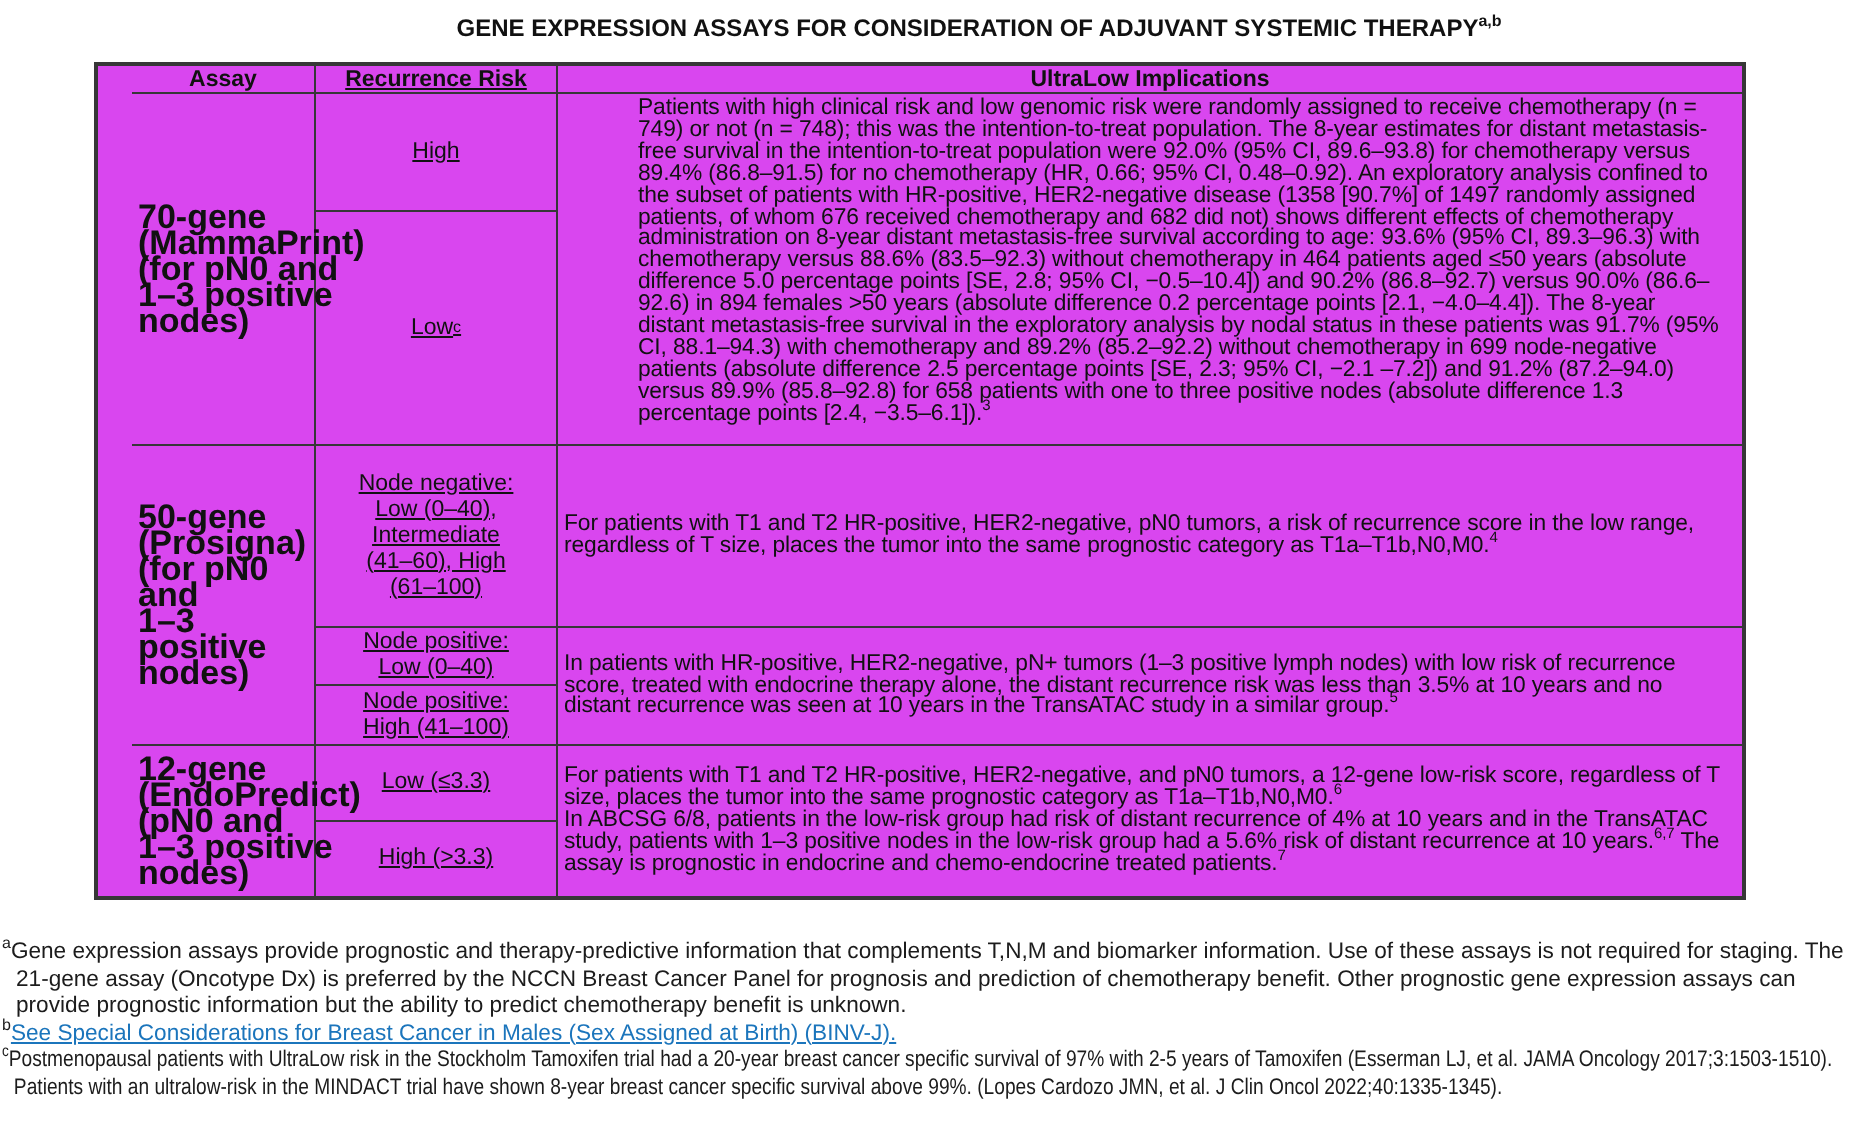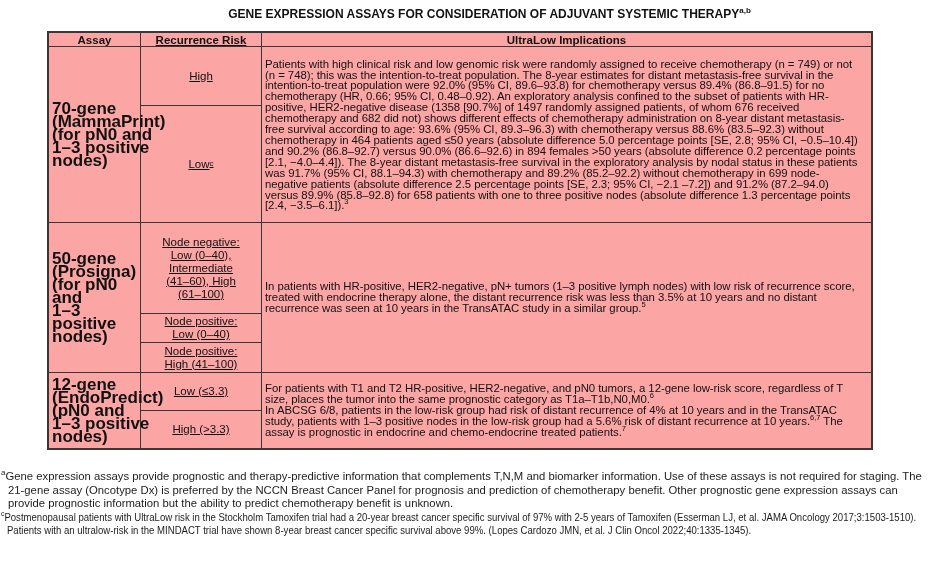--- a/index.html
+++ b/index.html
@@ -9,21 +9,21 @@
     -webkit-font-smoothing:antialiased;
   }
   .title{
     position:absolute;top:7px;left:0;width:819px;box-sizing:border-box;
     padding-left:160px;text-align:center;font-weight:bold;font-size:12px;
     letter-spacing:0;white-space:nowrap;
   }
   .title sup{font-size:8px;line-height:0;vertical-align:super;}
   .tbl{
     position:absolute;left:47px;top:31px;width:826px;box-sizing:border-box;
-    border:2px solid #373737;background:#fca5a5;
+    border:2px solid #373737;background:#d946ef;padding-left:17px;
   }
   .row{display:flex;align-items:stretch;}
   .row + .row{border-top:1px solid #373737;}
   .c1{width:92px;border-right:1px solid #373737;box-sizing:border-box;}
   .c2{width:121px;border-right:1px solid #373737;box-sizing:border-box;text-decoration:underline;}
   .c3{flex:1;min-width:0;}
   .stack{display:flex;flex-direction:column;}
   .sub{box-sizing:border-box;}
   .sub + .sub{border-top:1px solid #373737;}
   .grow{flex:1;}
@@ -42,21 +42,21 @@
   .rcell{
     display:flex;align-items:center;justify-content:center;text-align:center;
     font-size:11.5px;line-height:13px;padding:0 2px;
   }
   .rcell sup,.acell sup{font-size:8px;line-height:0;vertical-align:super;}
   .tcell{
     display:flex;align-items:center;
     font-size:11.4px;line-height:10.9px;letter-spacing:-0.05px;
     padding:1px 9px 1px 3px;overflow:hidden;
   }
-  .tcell.top{align-items:center;padding-top:2px;}
+  .tcell.top{align-items:flex-start;padding-top:2px;margin-left:37px;}
   .tcell sup{font-size:7.5px;line-height:0;vertical-align:super;}
   .tcell > span, .rcell > span, .acell > span{display:inline;}
   .fns{
     position:absolute;left:1px;top:470px;width:933px;
     font-size:11.3px;line-height:13.5px;color:#1c1c1c;
   }
   .fn{padding-left:7px;text-indent:-7px;}
   .fn sup{font-size:8px;line-height:0;vertical-align:super;}
   .link{color:var(--link,#1B75BC);text-decoration:underline;cursor:pointer;}
   .narrow{
@@ -90,20 +90,23 @@
   </div>
 
   <div class="row g2">
     <div class="c1 acell">50-gene<br>(Prosigna)<br>(for pN0 and<br>1–3 positive<br>nodes)</div>
     <div class="c2 stack">
       <div class="sub rcell" style="height:90px">Node negative:<br>Low (0–40),<br>Intermediate<br>(41–60), High<br>(61–100)</div>
       <div class="sub rcell" style="height:29px">Node positive:<br>Low (0–40)</div>
       <div class="sub rcell grow">Node positive:<br>High (41–100)</div>
     </div>
     <div class="c3 stack">
+      <div class="sub tcell" style="height:90px">
+          <span>For patients with T1 and T2 HR-positive, HER2-negative, pN0 tumors, a risk of recurrence score in the low range, regardless of T size, places the tumor into the same prognostic category as T1a–T1b,N0,M0.<sup>4</sup></span>
+        </div>
       <div class="sub tcell grow">
           <span>In patients with HR-positive, HER2-negative, pN+ tumors (1–3 positive lymph nodes) with low risk of recurrence score, treated with endocrine therapy alone, the distant recurrence risk was less than 3.5% at 10 years and no distant recurrence was seen at 10 years in the TransATAC study in a similar group.<sup>5</sup></span>
         </div>
     </div>
   </div>
 
   <div class="row g3">
     <div class="c1 acell">12-gene<br>(EndoPredict)<br>(pN0 and<br>1–3 positive<br>nodes)</div>
     <div class="c2 stack">
       <div class="sub rcell" style="height:37px">Low (≤3.3)</div>
@@ -113,14 +116,15 @@
       <div class="sub tcell grow">
           <span>For patients with T1 and T2 HR-positive, HER2-negative, and pN0 tumors, a 12-gene low-risk score, regardless of T size, places the tumor into the same prognostic category as T1a–T1b,N0,M0.<sup>6</sup><br>In ABCSG 6/8, patients in the low-risk group had risk of distant recurrence of 4% at 10 years and in the TransATAC study, patients with 1–3 positive nodes in the low-risk group had a 5.6% risk of distant recurrence at 10 years.<sup>6,7</sup> The assay is prognostic in endocrine and chemo-endocrine treated patients.<sup>7</sup></span>
         </div>
     </div>
   </div>
 
 </div>
 
 <div class="fns">
   <div class="fn"><sup>a</sup><span>Gene expression assays provide prognostic and therapy-predictive information that complements T,N,M and biomarker information. Use of these assays is not required for staging. The 21-gene assay (Oncotype Dx) is preferred by the NCCN Breast Cancer Panel for prognosis and prediction of chemotherapy benefit. Other prognostic gene expression assays can provide prognostic information but the ability to predict chemotherapy benefit is unknown.</span></div>
+  <div class="fn"><sup>b</sup><span class="link">See Special Considerations for Breast Cancer in Males (Sex Assigned at Birth) (BINV-J).</span></div>
   <div class="fn narrow"><sup>c</sup><span>Postmenopausal patients with UltraLow risk in the Stockholm Tamoxifen trial  had a 20-year breast cancer specific survival of 97% with 2-5 years of Tamoxifen (Esserman LJ, et al. JAMA Oncology 2017;3:1503-1510). Patients with an ultralow-risk in the MINDACT trial have shown 8-year breast cancer specific survival above 99%. (Lopes Cardozo JMN, et al. J Clin Oncol 2022;40:1335-1345).</span></div>
 </div>
 
 </body></html>

